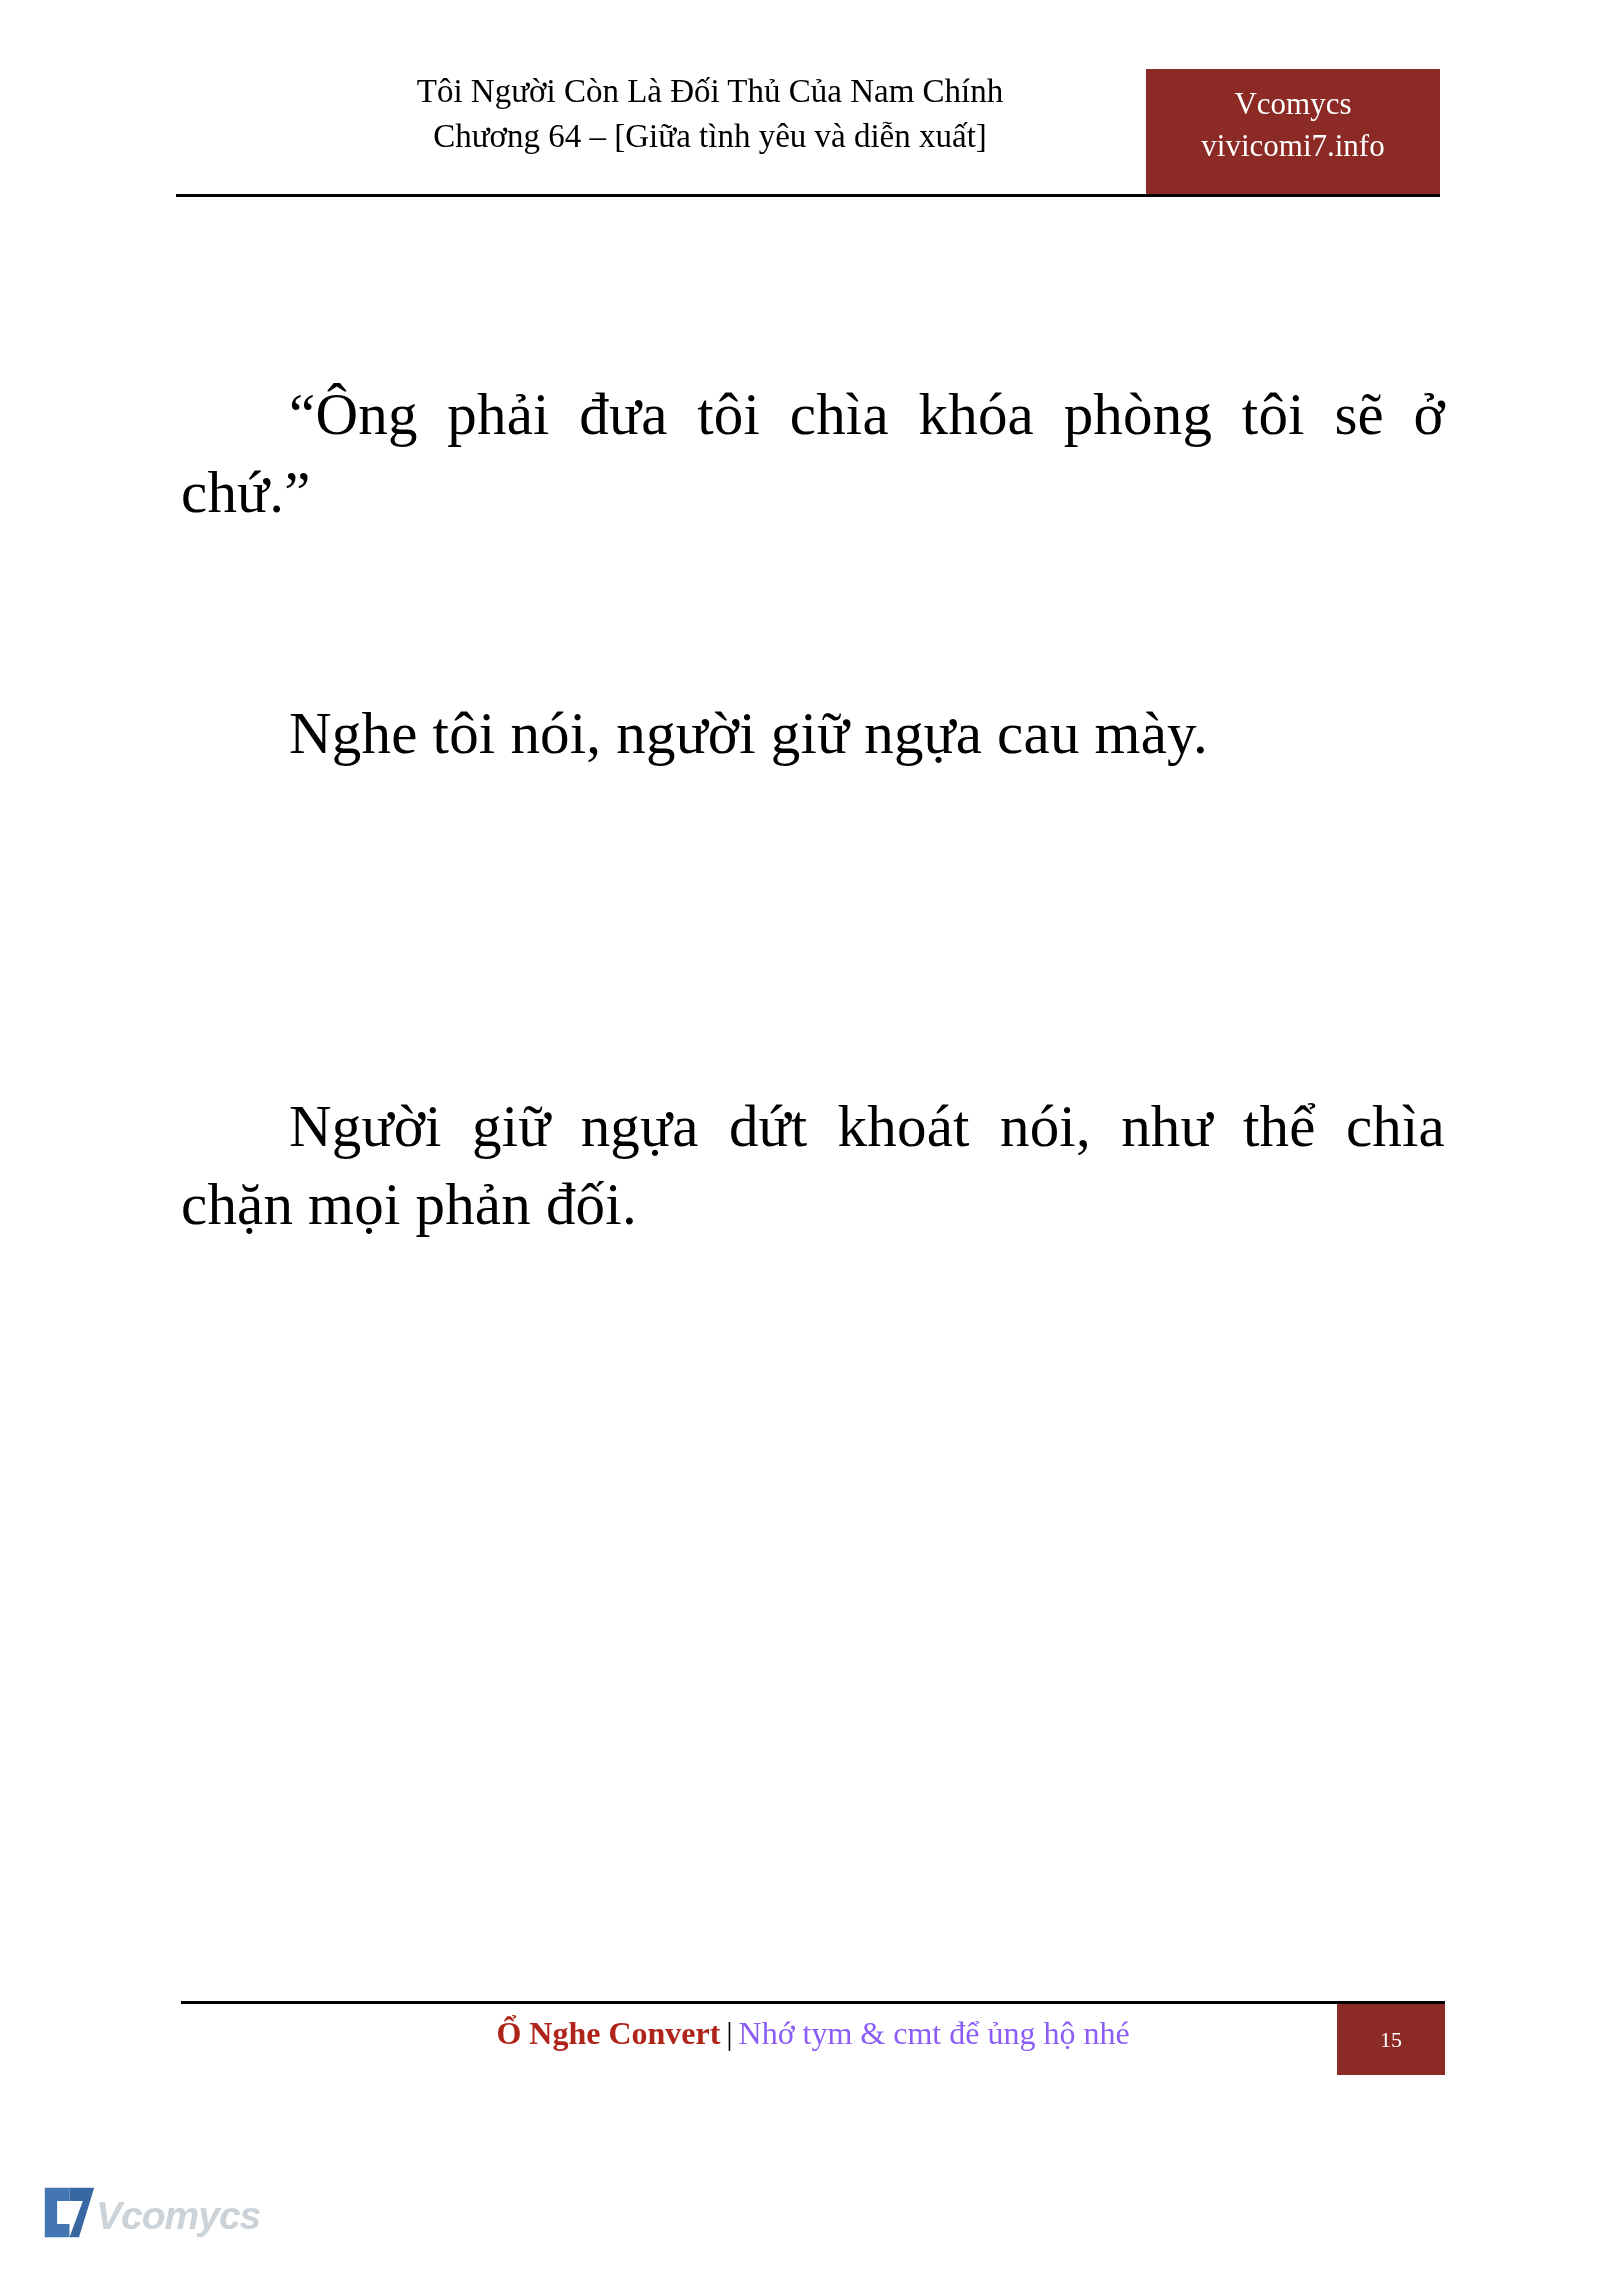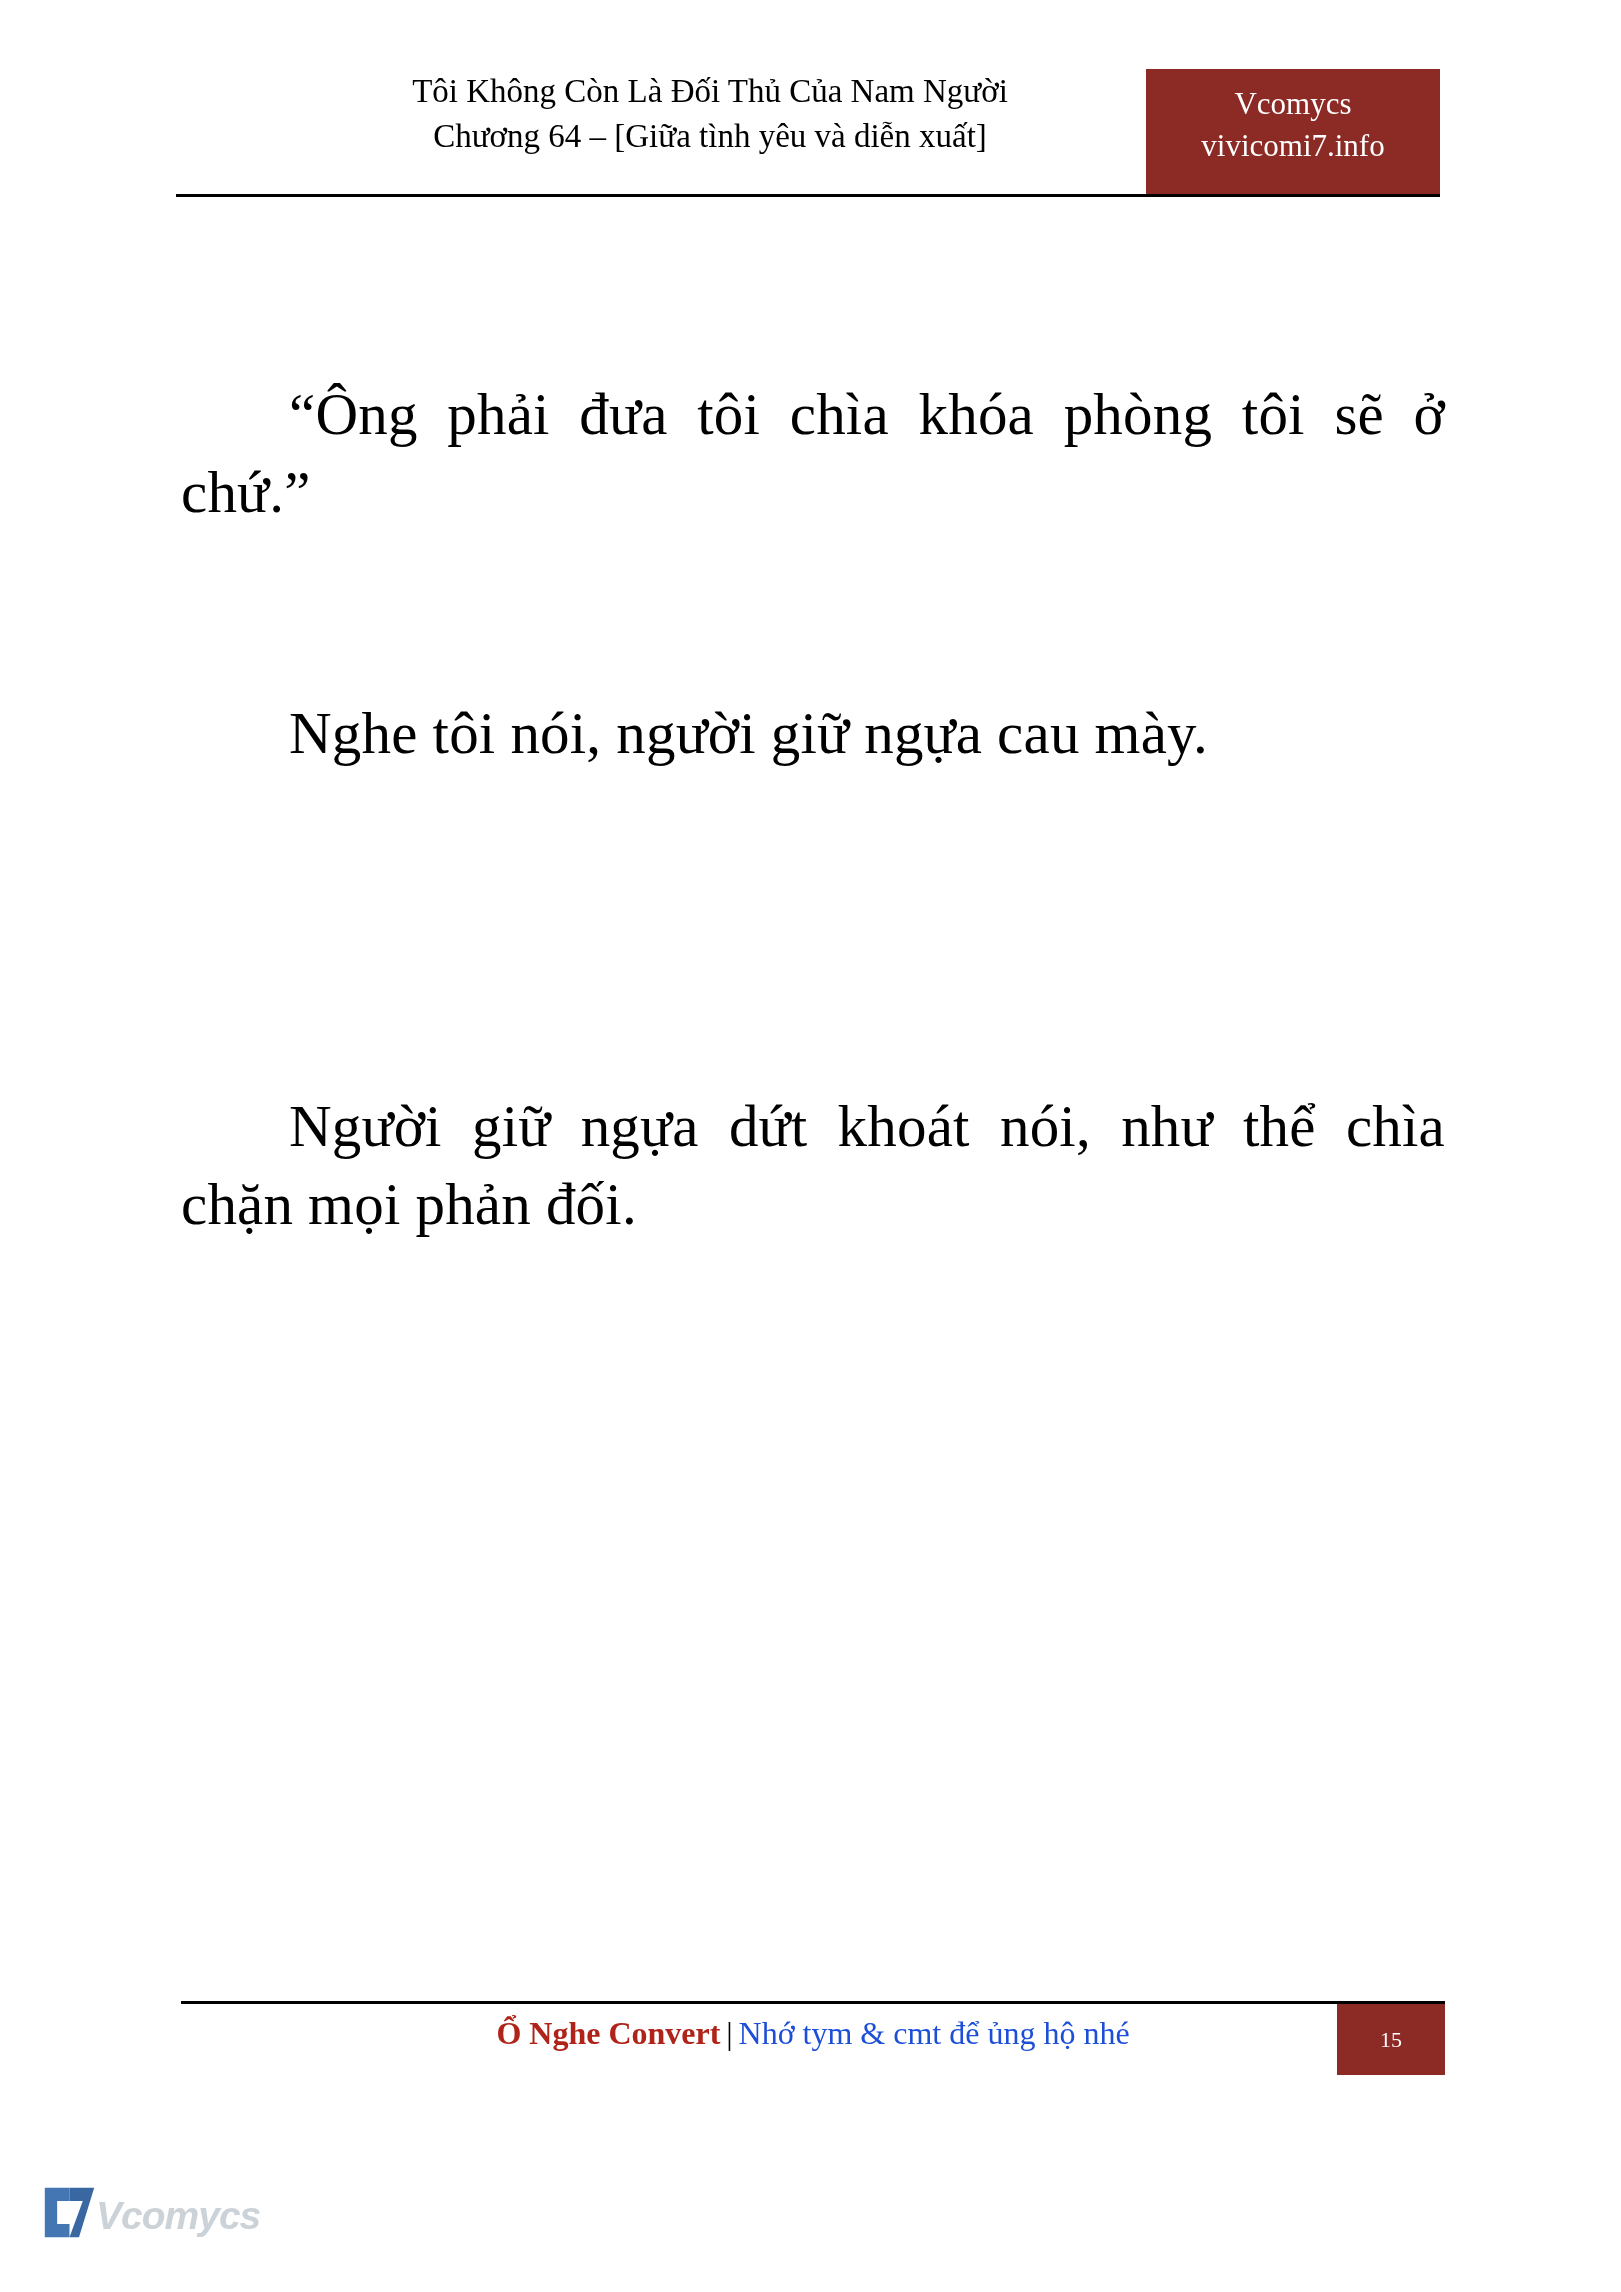--- a/index.html
+++ b/index.html
@@ -121,21 +121,21 @@
   }
   .footer-brand {
     color: #b02318;
     font-weight: bold;
   }
   .footer-sep {
     color: #000000;
     padding: 0 5.9px;
   }
   .footer-note {
-    color: #1d4ed8;
+    color: #8b5cf6;
   }
   .page-number {
     position: absolute;
     right: 0;
     top: 2.9px;
     width: 108px;
     height: 71px;
     background: #8c2b25;
     color: #ffffff;
     font-size: 22px;
@@ -170,21 +170,21 @@
     top: 5.9px;
     width: 57px;
     height: 61px;
   }
 </style>
 </head>
 <body>
 
 <div class="page-header">
   <div class="header-title-block">
-    <span class="header-line1">Tôi Không Còn Là Đối Thủ Của Nam Người</span>
+    <span class="header-line1">Tôi Người Còn Là Đối Thủ Của Nam Chính</span>
     <span class="header-line2">Chương 64 –  [Giữa tình yêu và diễn xuất]</span>
   </div>
   <div class="header-badge">
     <span>Vcomycs</span>
     <span>vivicomi7.info</span>
   </div>
   <div class="header-rule"></div>
 </div>
 
 <div class="content">

